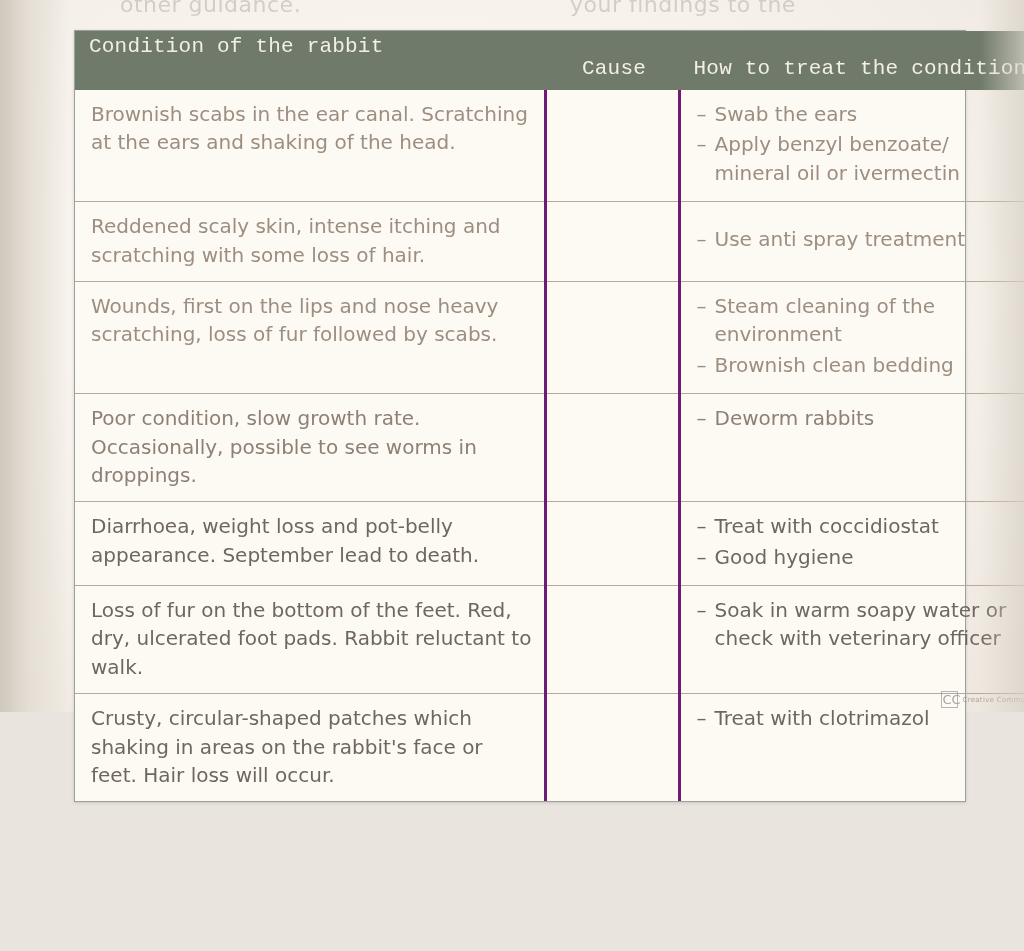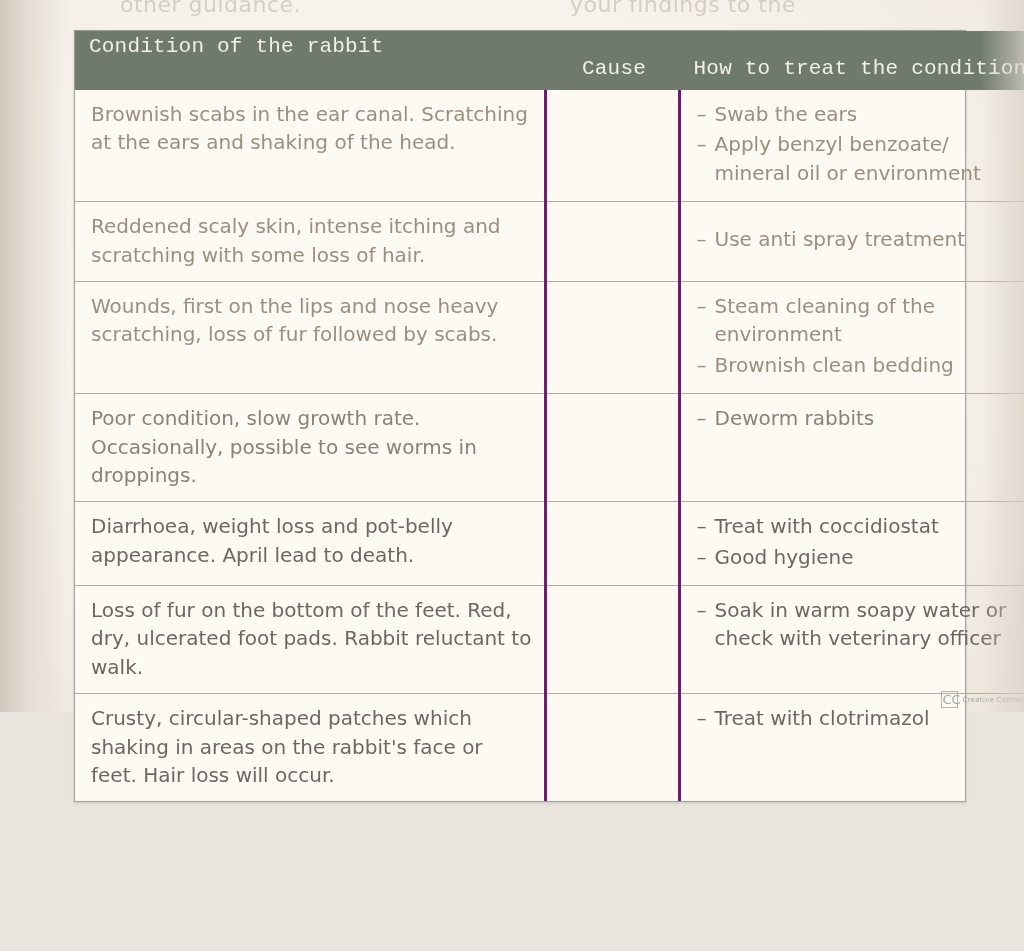--- a/index.html
+++ b/index.html
@@ -178,21 +178,21 @@
         </tr>
       </thead>
       <tbody>
 
         <tr data-row="1">
           <td class="cond">Brownish scabs in the ear canal. Scratching at the ears and shaking of the head.</td>
           <td class="cause-cell"></td>
           <td class="treat">
             <ul class="treat-list">
               <li><span class="dash">–</span><span>Swab the ears</span></li>
-              <li><span class="dash">–</span><span>Apply benzyl benzoate/ mineral oil or environment</span></li>
+              <li><span class="dash">–</span><span>Apply benzyl benzoate/ mineral oil or ivermectin</span></li>
             </ul>
           </td>
         </tr>
 
         <tr data-row="2">
           <td class="cond">Reddened scaly skin, intense itching and scratching with some loss of hair.</td>
           <td class="cause-cell"></td>
           <td class="treat">
             <ul class="treat-list">
               <li><span class="dash">–</span><span>Use anti spray treatment</span></li>
@@ -215,21 +215,21 @@
           <td class="cond">Poor condition, slow growth rate. Occasionally, possible to see worms in droppings.</td>
           <td class="cause-cell"></td>
           <td class="treat">
             <ul class="treat-list">
               <li><span class="dash">–</span><span>Deworm rabbits</span></li>
             </ul>
           </td>
         </tr>
 
         <tr data-row="5">
-          <td class="cond">Diarrhoea, weight loss and pot-belly appearance. April lead to death.</td>
+          <td class="cond">Diarrhoea, weight loss and pot-belly appearance. September lead to death.</td>
           <td class="cause-cell"></td>
           <td class="treat">
             <ul class="treat-list">
               <li><span class="dash">–</span><span>Treat with coccidiostat</span></li>
               <li><span class="dash">–</span><span>Good hygiene</span></li>
             </ul>
           </td>
         </tr>
 
         <tr data-row="6">

